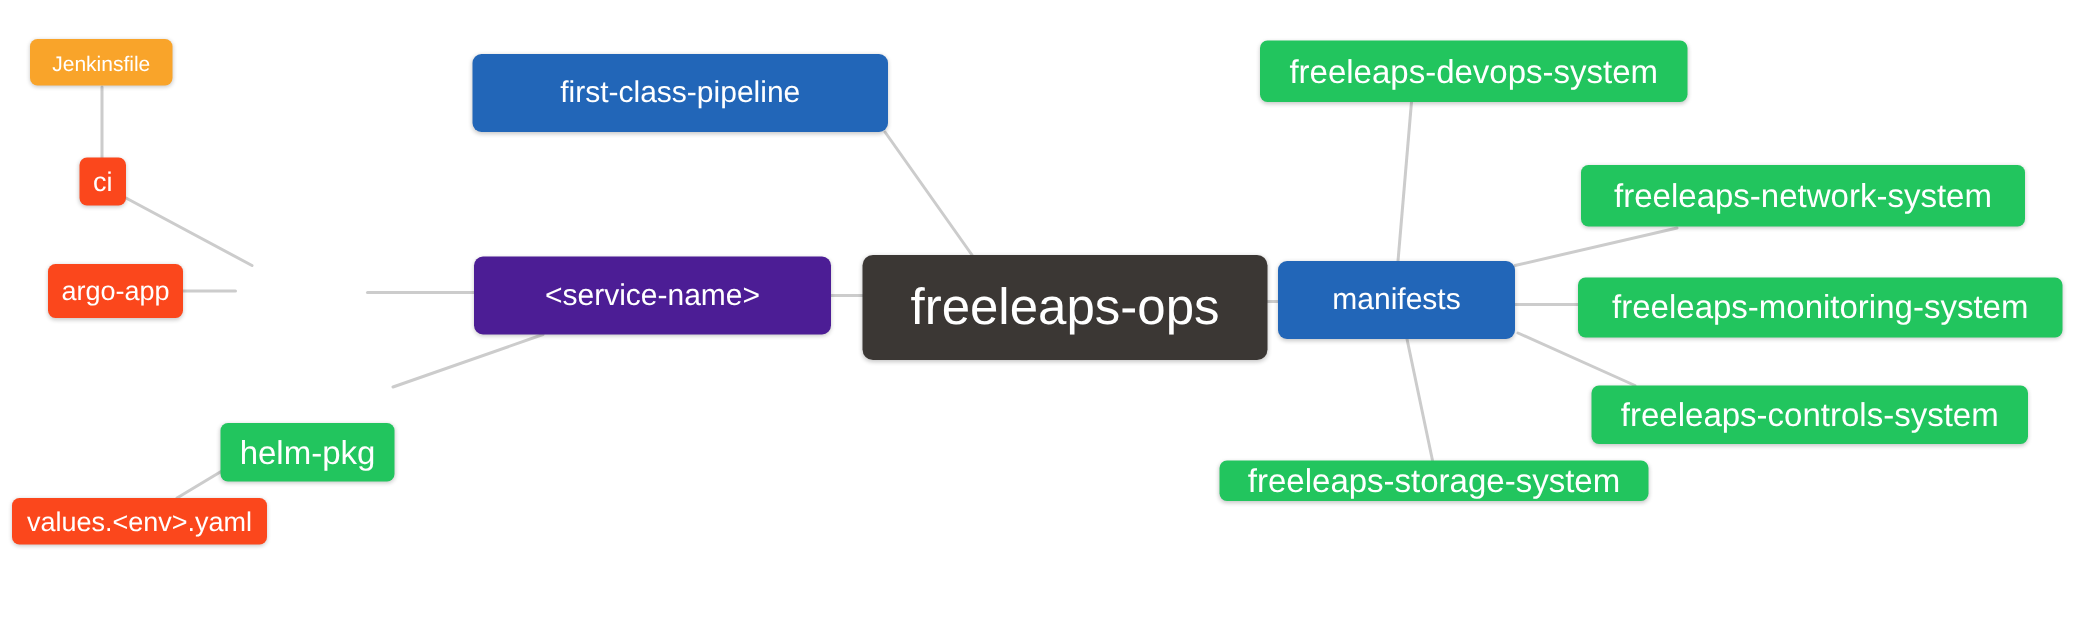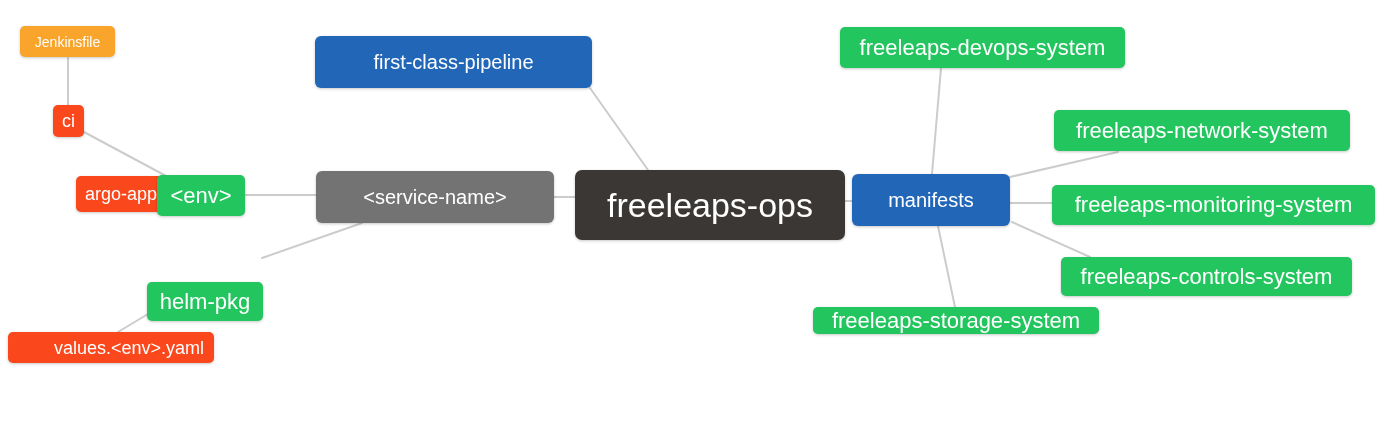--- a/index.html
+++ b/index.html
@@ -54,26 +54,25 @@
       <line x1="845" y1="201" x2="852" y2="201" stroke="#CCCCCC" stroke-width="2" stroke-linecap="round"></line>
       <line x1="932" y1="174" x2="941" y2="68" stroke="#CCCCCC" stroke-width="2" stroke-linecap="round"></line>
       <line x1="1010" y1="177" x2="1118" y2="152" stroke="#CCCCCC" stroke-width="2" stroke-linecap="round"></line>
       <line x1="1010" y1="203" x2="1052" y2="203" stroke="#CCCCCC" stroke-width="2" stroke-linecap="round"></line>
       <line x1="1012" y1="222" x2="1090" y2="257" stroke="#CCCCCC" stroke-width="2" stroke-linecap="round"></line>
       <line x1="938" y1="226" x2="955" y2="307" stroke="#CCCCCC" stroke-width="2" stroke-linecap="round"></line>
     </svg>
 
   <div class="node lvl4" style="left: 20px; top: 26px; width: 95px; height: 31px; background-color: rgb(249, 164, 42); color: rgb(255, 255, 255);">Jenkinsfile</div>
   <div class="node lvl3" style="left: 53px; top: 105px; width: 31px; height: 32px; background-color: rgb(251, 71, 28); color: rgb(255, 255, 255);">ci</div>
-  <div class="node lvl3" style="left: 32px; top: 176px; width: 90px; height: 36px; background-color: rgb(251, 71, 28); color: rgb(255, 255, 255); margin-left: 44px;">argo-app</div>
-  <div class="node lvl2" style="left: 157px; top: 175px; width: 88px; height: 41px; background-color: rgb(34, 197, 94); color: rgb(255, 255, 255);">&lt;env&gt;</div>
+  <div class="node lvl3" style="left: 32px; top: 176px; width: 90px; height: 36px; background-color: rgb(251, 71, 28); color: rgb(255, 255, 255);">argo-app</div>
   <div class="node lvl2" style="left: 147px; top: 257px; width: 116px; height: 39px; background-color: rgb(34, 197, 94); color: rgb(255, 255, 255); margin-top: 25px;">helm-pkg</div>
-  <div class="node lvl3" style="left: 8px; top: 332px; width: 170px; height: 31px; background-color: rgb(251, 71, 28); color: rgb(255, 255, 255); padding-left: 36px;">values.&lt;env&gt;.yaml</div>
+  <div class="node lvl3" style="left: 8px; top: 332px; width: 170px; height: 31px; background-color: rgb(251, 71, 28); color: rgb(255, 255, 255);">values.&lt;env&gt;.yaml</div>
   <div class="node lvl1" style="left: 315px; top: 36px; width: 277px; height: 52px; background-color: rgb(34, 102, 184); color: rgb(255, 255, 255);">first-class-pipeline</div>
-  <div class="node lvl1" style="left: 316px; top: 171px; width: 238px; height: 52px; background-color: #737373; color: rgb(255, 255, 255);">&lt;service-name&gt;</div>
+  <div class="node lvl1" style="left: 316px; top: 171px; width: 238px; height: 52px; background-color: #4c1d95; color: rgb(255, 255, 255);">&lt;service-name&gt;</div>
   <div class="node lvl0" style="left: 575px; top: 170px; width: 270px; height: 70px; background-color: rgb(59, 55, 52); color: rgb(255, 255, 255);">freeleaps-ops</div>
   <div class="node lvl1" style="left: 852px; top: 174px; width: 158px; height: 52px; background-color: rgb(34, 102, 184); color: rgb(255, 255, 255);">manifests</div>
   <div class="node lvl2" style="left: 840px; top: 27px; width: 285px; height: 41px; background-color: rgb(34, 197, 94); color: rgb(255, 255, 255); text-align: right;">freeleaps-devops-system</div>
   <div class="node lvl2" style="left: 1054px; top: 110px; width: 296px; height: 41px; background-color: rgb(34, 197, 94); color: rgb(255, 255, 255);">freeleaps-network-system</div>
   <div class="node lvl2" style="left: 1052px; top: 185px; width: 323px; height: 40px; background-color: rgb(34, 197, 94); color: rgb(255, 255, 255);">freeleaps-monitoring-system</div>
   <div class="node lvl2" style="left: 1061px; top: 257px; width: 291px; height: 39px; background-color: rgb(34, 197, 94); color: rgb(255, 255, 255);">freeleaps-controls-system</div>
   <div class="node lvl2" style="left: 813px; top: 307px; width: 286px; height: 27px; background-color: rgb(34, 197, 94); color: rgb(255, 255, 255);">freeleaps-storage-system</div>
 </div>
 
 </body></html>

